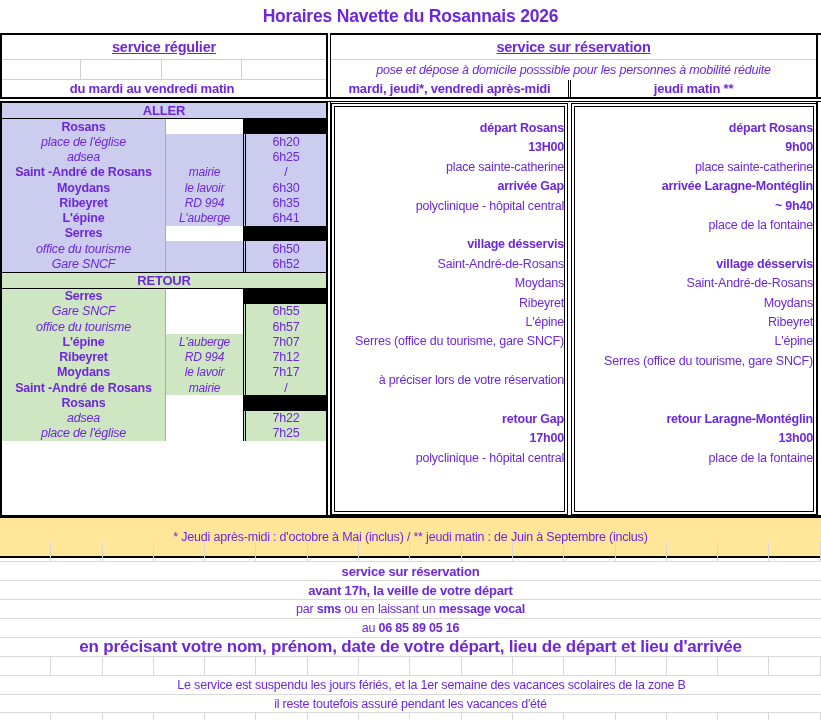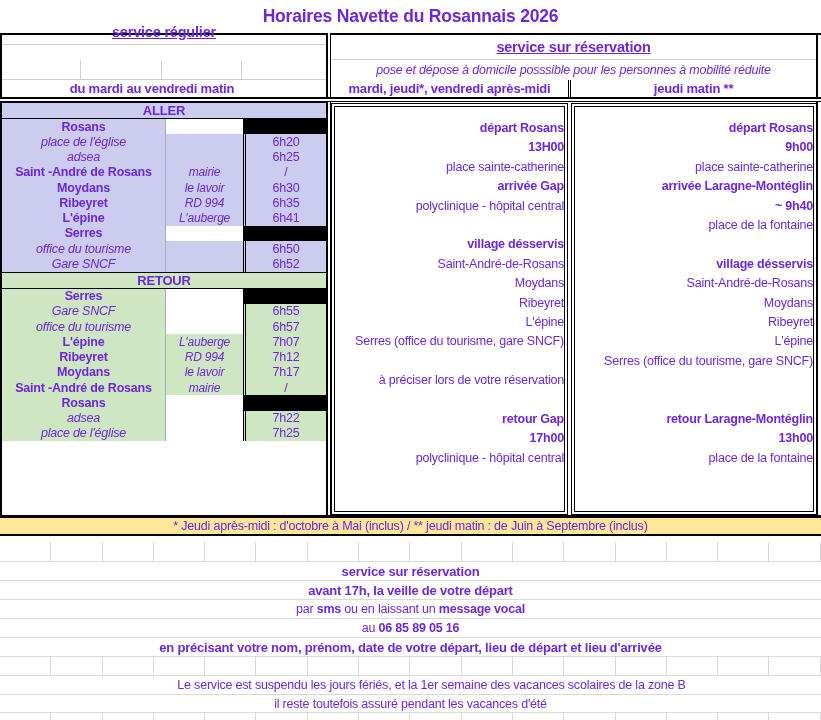--- a/index.html
+++ b/index.html
@@ -26,21 +26,21 @@
   .hline-top { top:33px; left:0; width:821px; height:2px; background:#000; }
   .vline-left { top:33px; left:0; width:2px; height:482px; background:#000; }
   .vline-right { top:33px; left:816px; width:2px; height:482px; background:#000; }
   .vdivider-main { top:33px; left:326px; width:5px; height:482px; background:#fff;
                    border-left:2px solid #000; border-right:1px solid #000; }
   .hline-strong { top:97px; left:0; width:821px; height:5px; background:#fff;
                   border-top:2px solid #000; border-bottom:1px solid #000; }
   .hbar-bottom { top:515px; left:0; width:821px; height:3px; background:#000; }
 
   
-  .hdr-left  { top:20px; left:2px;   width:324px; height:25px; font-size:14.5px; border-bottom:1px solid #d0d0d0; }
+  .hdr-left  { top:35px; left:2px;   width:324px; height:25px; font-size:14.5px; border-bottom:1px solid #d0d0d0; }
   .hdr-right { top:35px; left:331px; width:485px; height:25px; font-size:14.5px; border-bottom:1px solid #d0d0d0; }
   .row-empty-left { top:60px; left:2px; width:324px; height:20px; border-bottom:1px solid #d0d0d0; }
   .row-empty-left .gv { position:absolute; top:0; width:1px; height:100%; background:#d0d0d0; }
   .note-right { top:60px; left:331px; width:485px; height:20px; font-size:12.5px; }
   .sub-left  { top:80px; left:2px;   width:276px; height:17px; font-size:13px;padding-left:24px; }
   .sub-col1  { top:80px; left:331px; width:237px; height:17px; font-size:13px; }
   .sub-col2  { top:80px; left:571px; width:245px; height:17px; font-size:13px; }
   .vdivider-sub { top:80px; left:568px; width:3px; height:17px; background:#fff;
                   border-left:1px solid #000; border-right:1px solid #000; }
 
@@ -63,36 +63,36 @@
   .ttime   { border-left:3px double #000; }
 
   
   .resbox { border:4px double #000; background:#fff; padding-top:12px; overflow:hidden; }
   .box1 { top:103px; left:331px; width:237px; height:412px; }
   .box2 { top:103px; left:571px; width:246px; height:412px; }
   .bline { height:19.4px; line-height:19.4px; text-align:right;
            font-size:12.5px; white-space:nowrap; }
 
   
-  .footnote { top:518px; left:0; width:821px; height:18px;
+  .footnote { top:518px; left:0; width:821px; height:40px;
               background:var(--note,#ffe699);
               border-bottom:2px solid #000; font-size:12.5px; }
 
   
   .brow { left:0; width:821px; border-bottom:1px solid #d9d9d9;
           display:flex; align-items:center; justify-content:center;
           text-align:center; white-space:nowrap; }
   .gridcols { background-image:repeating-linear-gradient(
       to right, transparent 0, transparent 50.3px, #d9d9d9 50.3px, #d9d9d9 51.3px); }
   .r-sp1 { top:542px; height:20px; }
   .r-b1  { top:562px; height:19px; font-size:13px;   font-weight:bold; }
   .r-b2  { top:581px; height:19px; font-size:13px;   font-weight:bold; }
   .r-b3  { top:600px; height:19px; font-size:12.5px; }
   .r-b4  { top:619px; height:19px; font-size:12.5px; }
-  .r-b5  { top:638px; height:19px; font-size:13px;   font-weight:bold; }
+  .r-b5  { top:638px; height:19px; font-size:17px;   font-weight:bold; }
   .r-sp2 { top:657px; height:19px; }
   .r-d1  { top:676px; height:19px; font-size:12.5px;padding-left:42px; }
   .r-d2  { top:695px; height:18px; font-size:12.5px; }
   .r-sp3 { top:713px; height:7px; border-bottom:none; }
   .brow span { white-space:pre; }
 </style>
 </head>
 <body>
 
 <div class="sheet">

